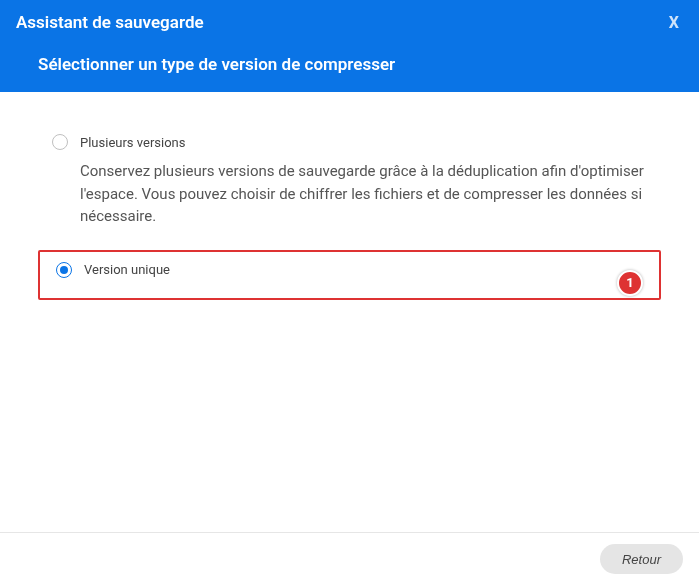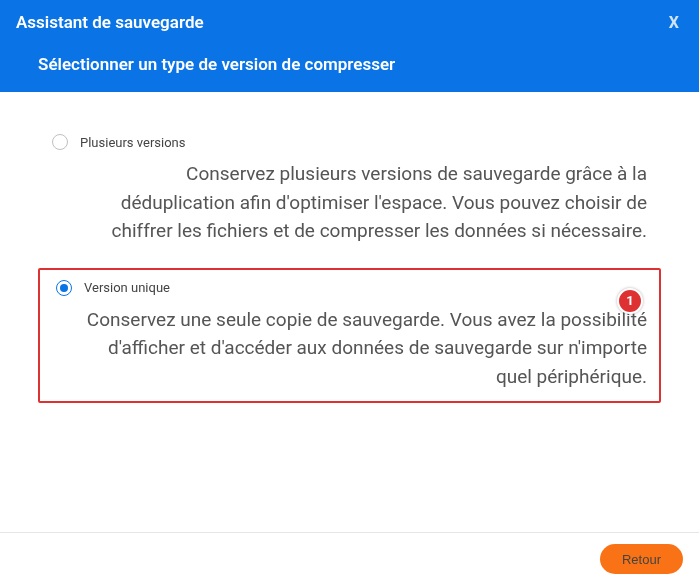--- a/index.html
+++ b/index.html
@@ -45,21 +45,20 @@
     .content {
       padding: 30px 38px 0 38px;
       height: 440px;
     }
     .option {
       margin-bottom: 10px;
       padding: 10px 12px;
       border: 2.5px solid transparent;
       border-radius: 2px;
       position: relative;
-      text-align: right;
     }
     .option.selected-box {
       border: 2.5px solid #de3232;
       padding-left: 16px;
     }
     .radio-row {
       display: flex;
       align-items: center;
       margin-bottom: 10px;
     }
@@ -82,21 +81,21 @@
       width: 8px;
       height: 8px;
       background: #0a74e6;
       border-radius: 50%;
     }
     .option-label {
       font-size: 13px;
       color: #444;
     }
     .option-desc {
-      font-size: 19px;
+      font-size: 15px;
       color: #555;
       line-height: 1.5;
       margin-left: 28px;
     }
     .callout {
       position: absolute;
       width: 26px;
       height: 26px;
       background: #de3232;
       border: 2px solid #fff;
@@ -127,22 +126,23 @@
       padding: 0 22px;
       border-radius: 15px;
       font-size: 13px;
       border: none;
       cursor: pointer;
       display: flex;
       align-items: center;
       justify-content: center;
     }
     .btn-secondary {
-      background: #f97316;
+      background: #e5e5e5;
       color: #444;
+      font-style: italic;
     }
     .btn-primary {
       background: #0a74e6;
       color: #fff;
       position: relative;
     }
     .next-wrap {
       border: 2.5px solid #de3232;
       border-radius: 18px;
       padding: 0;
@@ -172,21 +172,20 @@
       <span class="option-label">Plusieurs versions</span>
     </div>
     <div class="option-desc">Conservez plusieurs versions de sauvegarde grâce à la déduplication afin d'optimiser l'espace. Vous pouvez choisir de chiffrer les fichiers et de compresser les données si nécessaire.</div>
   </div>
 
   <div class="option selected-box">
     <div class="radio-row">
       <span class="radio checked"></span>
       <span class="option-label">Version unique</span>
     </div>
-    <div class="option-desc">Conservez une seule copie de sauvegarde. Vous avez la possibilité d'afficher et d'accéder aux données de sauvegarde sur n'importe quel périphérique.</div>
     <div class="callout callout-1">1</div>
   </div>
 
 </div>
 
 <div class="footer">
   <button class="btn btn-secondary">Retour</button>
 </div>
 
 </body></html>

